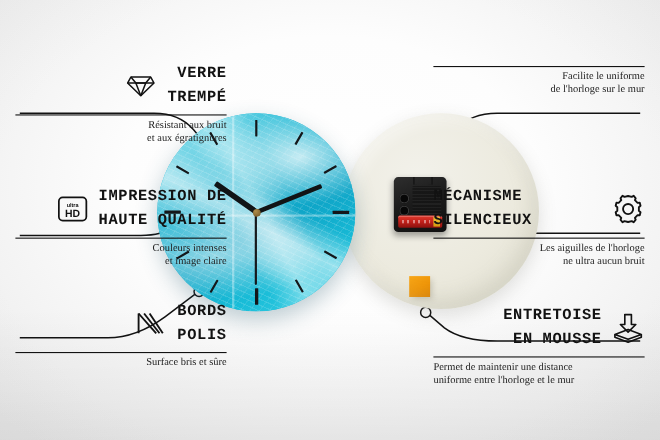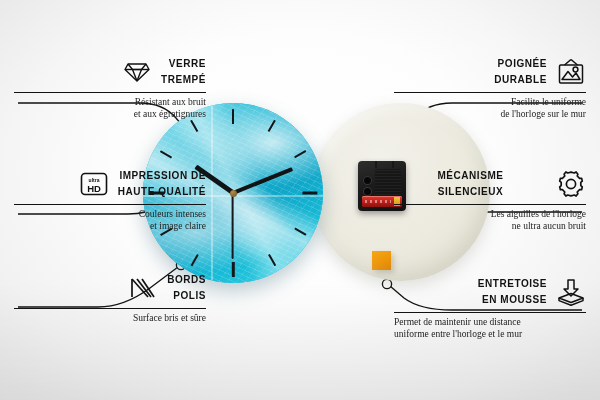--- a/index.html
+++ b/index.html
@@ -231,24 +231,24 @@
 
   .feat-icon {
     flex: 0 0 auto;
     width: 30px; height: 30px;
     display: flex;
     align-items: center;
     justify-content: center;
     color: #111;
   }
   .feat-title {
-    font-family: Liberation Sans, sans-serif;
+    font-family: Liberation Mono, monospace;
     font-weight: 700;
-    font-size: 10px;
-    line-height: 16px;
+    font-size: 14px;
+    line-height: 22px;
     letter-spacing: 0.55px;
     color: #121212;
     text-transform: uppercase;
     white-space: pre-line;
   }
   .feat-rule {
     height: 1.2px;
     background: #121212;
     margin: 4px 0 4px 0;
   }
@@ -392,43 +392,28 @@
         </svg>
       </span>
       <span class="feat-title">BORDS
 POLIS</span>
     </div>
     <div class="feat-rule"></div>
     <div class="feat-desc">Surface bris et sûre</div>
   </div>
 
   <div class="feature right" id="feat-poignee">
-    <div class="feat-head">
-      <span class="feat-title" style="flex:1; text-align:right;">POIGNÉE
-DURABLE</span>
-      <span class="feat-icon">
-        <svg width="30" height="28" viewBox="0 0 30 28">
-          <g fill="none" stroke="#121212" stroke-width="1.5" stroke-linejoin="round">
-            <path d="M15,1.5 L8.5,7"></path>
-            <path d="M15,1.5 L21.5,7"></path>
-            <rect x="3.5" y="7" width="23" height="18" rx="1.2"></rect>
-            <path d="M6,21.5 L12,13.5 L16.5,19 L20,15 L24,21.5 Z"></path>
-            <circle cx="19.5" cy="11.5" r="2.4"></circle>
-          </g>
-        </svg>
-      </span>
-    </div>
     <div class="feat-rule"></div>
     <div class="feat-desc" style="text-align:right;">Facilite le uniforme
 de l'horloge sur le mur</div>
   </div>
 
   <div class="feature right" id="feat-mecanisme">
     <div class="feat-head">
-      <span class="feat-title" style="flex:1; text-align:center;">MÉCANISME
+      <span class="feat-title" style="flex:1; text-align:left;">MÉCANISME
 SILENCIEUX</span>
       <span class="feat-icon">
         <svg width="30" height="30" viewBox="0 0 30 30">
           <g fill="none" stroke="#121212" stroke-width="1.7" stroke-linejoin="round">
             <path d="M15,3.2
                      L18.3,4.0 L20.1,2.9 L21.9,5.3 L21.2,7.0
                      L23.6,9.4 L25.6,9.3 L26.3,12.1 L24.8,13.4
                      L24.8,16.6 L26.3,17.9 L25.6,20.7 L23.6,20.6
                      L21.2,23.0 L21.9,24.7 L20.1,27.1 L18.3,26.0
                      L15,26.8 L11.7,26.0 L9.9,27.1 L8.1,24.7

